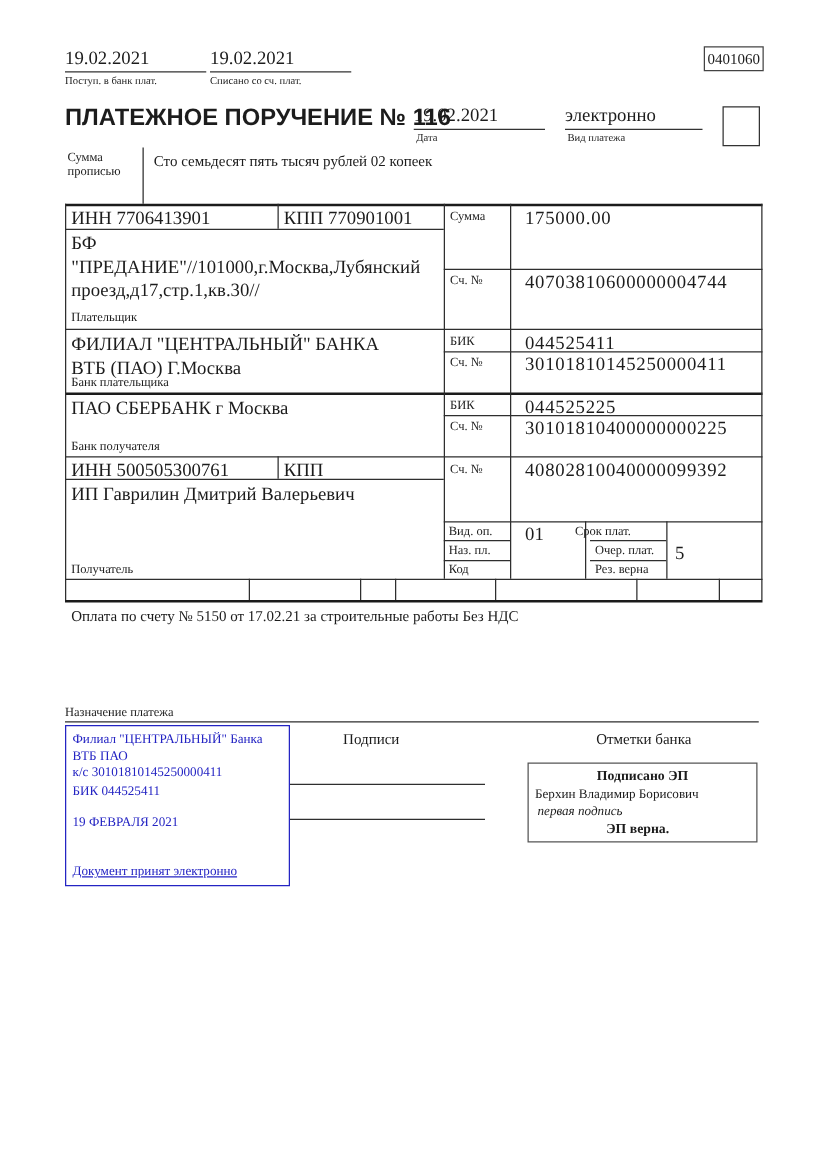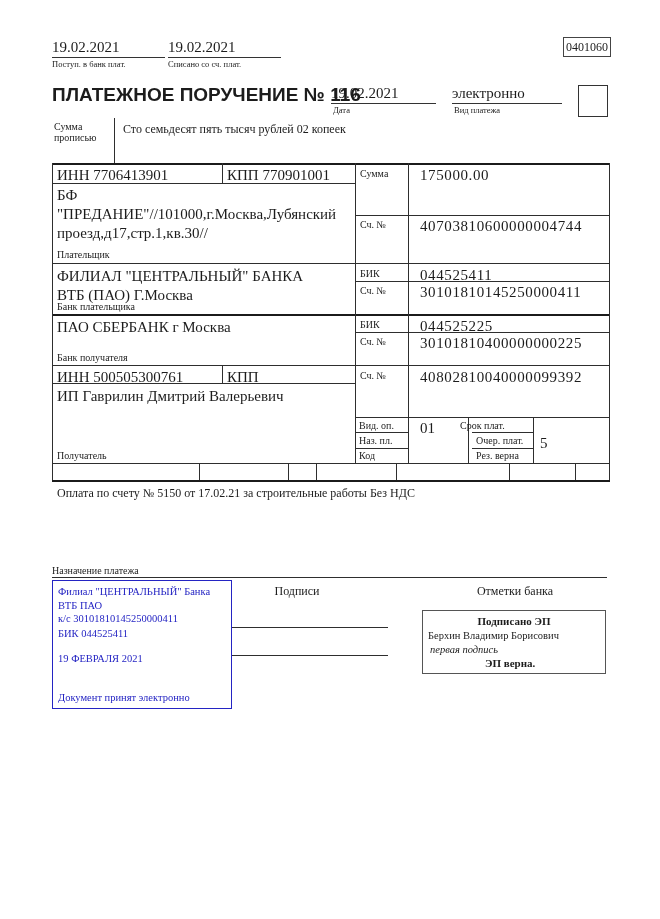--- a/index.html
+++ b/index.html
@@ -124,21 +124,21 @@
   <div class="abs purpose" style="left:57px;top:486px;width:540px;">Оплата по счету № 5150 от 17.02.21 за строительные работы Без НДС</div>
   <div class="abs sec-lbl" style="left:52px;top:565px;">Назначение платежа</div>
   <div class="hline" style="left:52px;top:577px;width:555px;"></div>
 
   <div class="stamp-box" style="left:52px;top:580px;width:178px;height:127px;">
     <div class="stamp" style="position:absolute;left:5px;top:4px;width:168px;">Филиал "ЦЕНТРАЛЬНЫЙ" Банка</div>
     <div class="stamp" style="position:absolute;left:5px;top:18px;">ВТБ ПАО</div>
     <div class="stamp" style="position:absolute;left:5px;top:31px;">к/с 30101810145250000411</div>
     <div class="stamp" style="position:absolute;left:5px;top:46px;">БИК 044525411</div>
     <div class="stamp" style="position:absolute;left:5px;top:71px;">19 ФЕВРАЛЯ 2021</div>
-    <div class="stamp" style="position:absolute;left:5px;top:110px;">Документ принят электронно</div>
+    <div class="stamp" style="position:absolute;left:5px;top:110px;text-decoration:underline;">Документ принят электронно</div>
   </div>
 
   <div class="abs heading" style="left:237px;top:584px;width:120px;">Подписи</div>
   <div class="hline" style="left:232px;top:627px;width:156px;"></div>
   <div class="hline" style="left:232px;top:655px;width:156px;"></div>
 
   <div class="abs heading" style="left:420px;top:584px;width:190px;">Отметки банка</div>
   <div class="ep-box" style="left:422px;top:610px;width:182px;height:62px;">
     <div class="abs b" style="left:0;top:4px;width:100%;text-align:center;font-size:11px;">Подписано ЭП</div>
     <div class="abs" style="left:5px;top:19px;font-size:10.5px;">Берхин Владимир Борисович</div>

